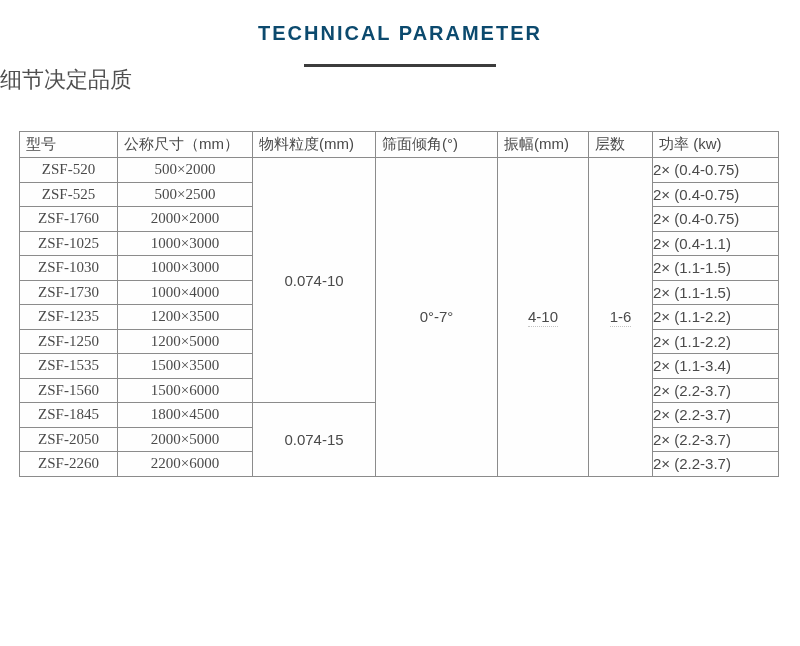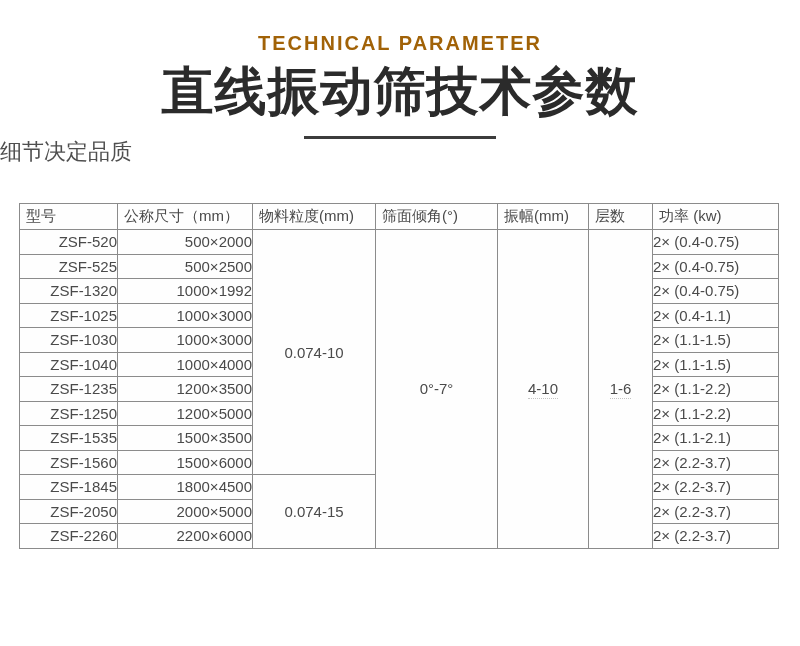--- a/index.html
+++ b/index.html
@@ -4,26 +4,26 @@
 <style>
   * { box-sizing: border-box; }
   html, body { margin: 0; padding: 0; }
   body {
     width: 800px; height: 646px;
     background: #ffffff;
     font-family: "Liberation Sans", "DejaVu Sans", sans-serif;
     overflow: hidden;
   }
   .eyebrow {
-    margin-top: 32px;
+    margin-top: 22px;
     text-align: center;
     font-size: 20px;
     font-weight: bold;
     letter-spacing: 2px;
-    color: #a16207;
+    color: #0c4a6e;
   }
   .page-title {
     margin: 10px 0 0 0;
     text-align: center;
     font-size: 52px;
     line-height: 1;
     font-weight: bold;
     letter-spacing: 1px;
     color: #2b2b2b;
   }
@@ -53,41 +53,40 @@
     white-space: nowrap;
   }
   table.params thead tr { height: 26px; }
   table.params tbody tr { height: 24.5px; }
   table.params th {
     font-weight: normal;
     text-align: left;
     padding-left: 6px;
     margin-left: 9px;
   }
-  td.cell-left { text-align: right; padding-left: 5px; }
+  td.cell-left { text-align: center; padding-left: 5px; font-family: Liberation Serif, serif; }
   td.cell-power { text-align: left; padding-left: 3px; }
   td.cell-merged { text-align: center; vertical-align: middle; }
   .dotted-underline { border-bottom: 1px dotted #c4c4c4; padding-bottom: 1px; }
   .note {
     margin: 15px 8px 0 16px;
     font-size: 18px;
     line-height: 23px;
     font-weight: bold;
     color: #3a3a3a;
     padding-left: 37px;
     text-indent: -37px;
     letter-spacing: 0.5px;
   }
 </style>
 </head>
 <body>
 
 <div>
   <div class="eyebrow">TECHNICAL PARAMETER</div>
-  <h1 class="page-title">直线振动筛技术参数</h1>
   <div class="title-divider"></div>
   <div class="subtitle">细节决定品质</div>
 
   <table class="params">
     <colgroup>
         <col style="width: 98px;">
         <col style="width: 135px;">
         <col style="width: 123px;">
         <col style="width: 122px;">
         <col style="width: 91px;">
@@ -114,53 +113,53 @@
           <td class="cell-merged" rowspan="13"><span class="dotted-underline">4-10</span></td>
           <td class="cell-merged" rowspan="13"><span class="dotted-underline">1-6</span></td>
           <td class="cell-power">2× (0.4-0.75)</td>
         </tr>
         <tr>
           <td class="cell-left">ZSF-525</td>
           <td class="cell-left">500×2500</td>
           <td class="cell-power">2× (0.4-0.75)</td>
         </tr>
         <tr>
-          <td class="cell-left">ZSF-1320</td>
-          <td class="cell-left">1000×1992</td>
+          <td class="cell-left">ZSF-1760</td>
+          <td class="cell-left">2000×2000</td>
           <td class="cell-power">2× (0.4-0.75)</td>
         </tr>
         <tr>
           <td class="cell-left">ZSF-1025</td>
           <td class="cell-left">1000×3000</td>
           <td class="cell-power">2× (0.4-1.1)</td>
         </tr>
         <tr>
           <td class="cell-left">ZSF-1030</td>
           <td class="cell-left">1000×3000</td>
           <td class="cell-power">2× (1.1-1.5)</td>
         </tr>
         <tr>
-          <td class="cell-left">ZSF-1040</td>
+          <td class="cell-left">ZSF-1730</td>
           <td class="cell-left">1000×4000</td>
           <td class="cell-power">2× (1.1-1.5)</td>
         </tr>
         <tr>
           <td class="cell-left">ZSF-1235</td>
           <td class="cell-left">1200×3500</td>
           <td class="cell-power">2× (1.1-2.2)</td>
         </tr>
         <tr>
           <td class="cell-left">ZSF-1250</td>
           <td class="cell-left">1200×5000</td>
           <td class="cell-power">2× (1.1-2.2)</td>
         </tr>
         <tr>
           <td class="cell-left">ZSF-1535</td>
           <td class="cell-left">1500×3500</td>
-          <td class="cell-power">2× (1.1-2.1)</td>
+          <td class="cell-power">2× (1.1-3.4)</td>
         </tr>
         <tr>
           <td class="cell-left">ZSF-1560</td>
           <td class="cell-left">1500×6000</td>
           <td class="cell-power">2× (2.2-3.7)</td>
         </tr>
         <tr>
           <td class="cell-left">ZSF-1845</td>
           <td class="cell-left">1800×4500</td>
           <td class="cell-merged" rowspan="3">0.074-15</td>

